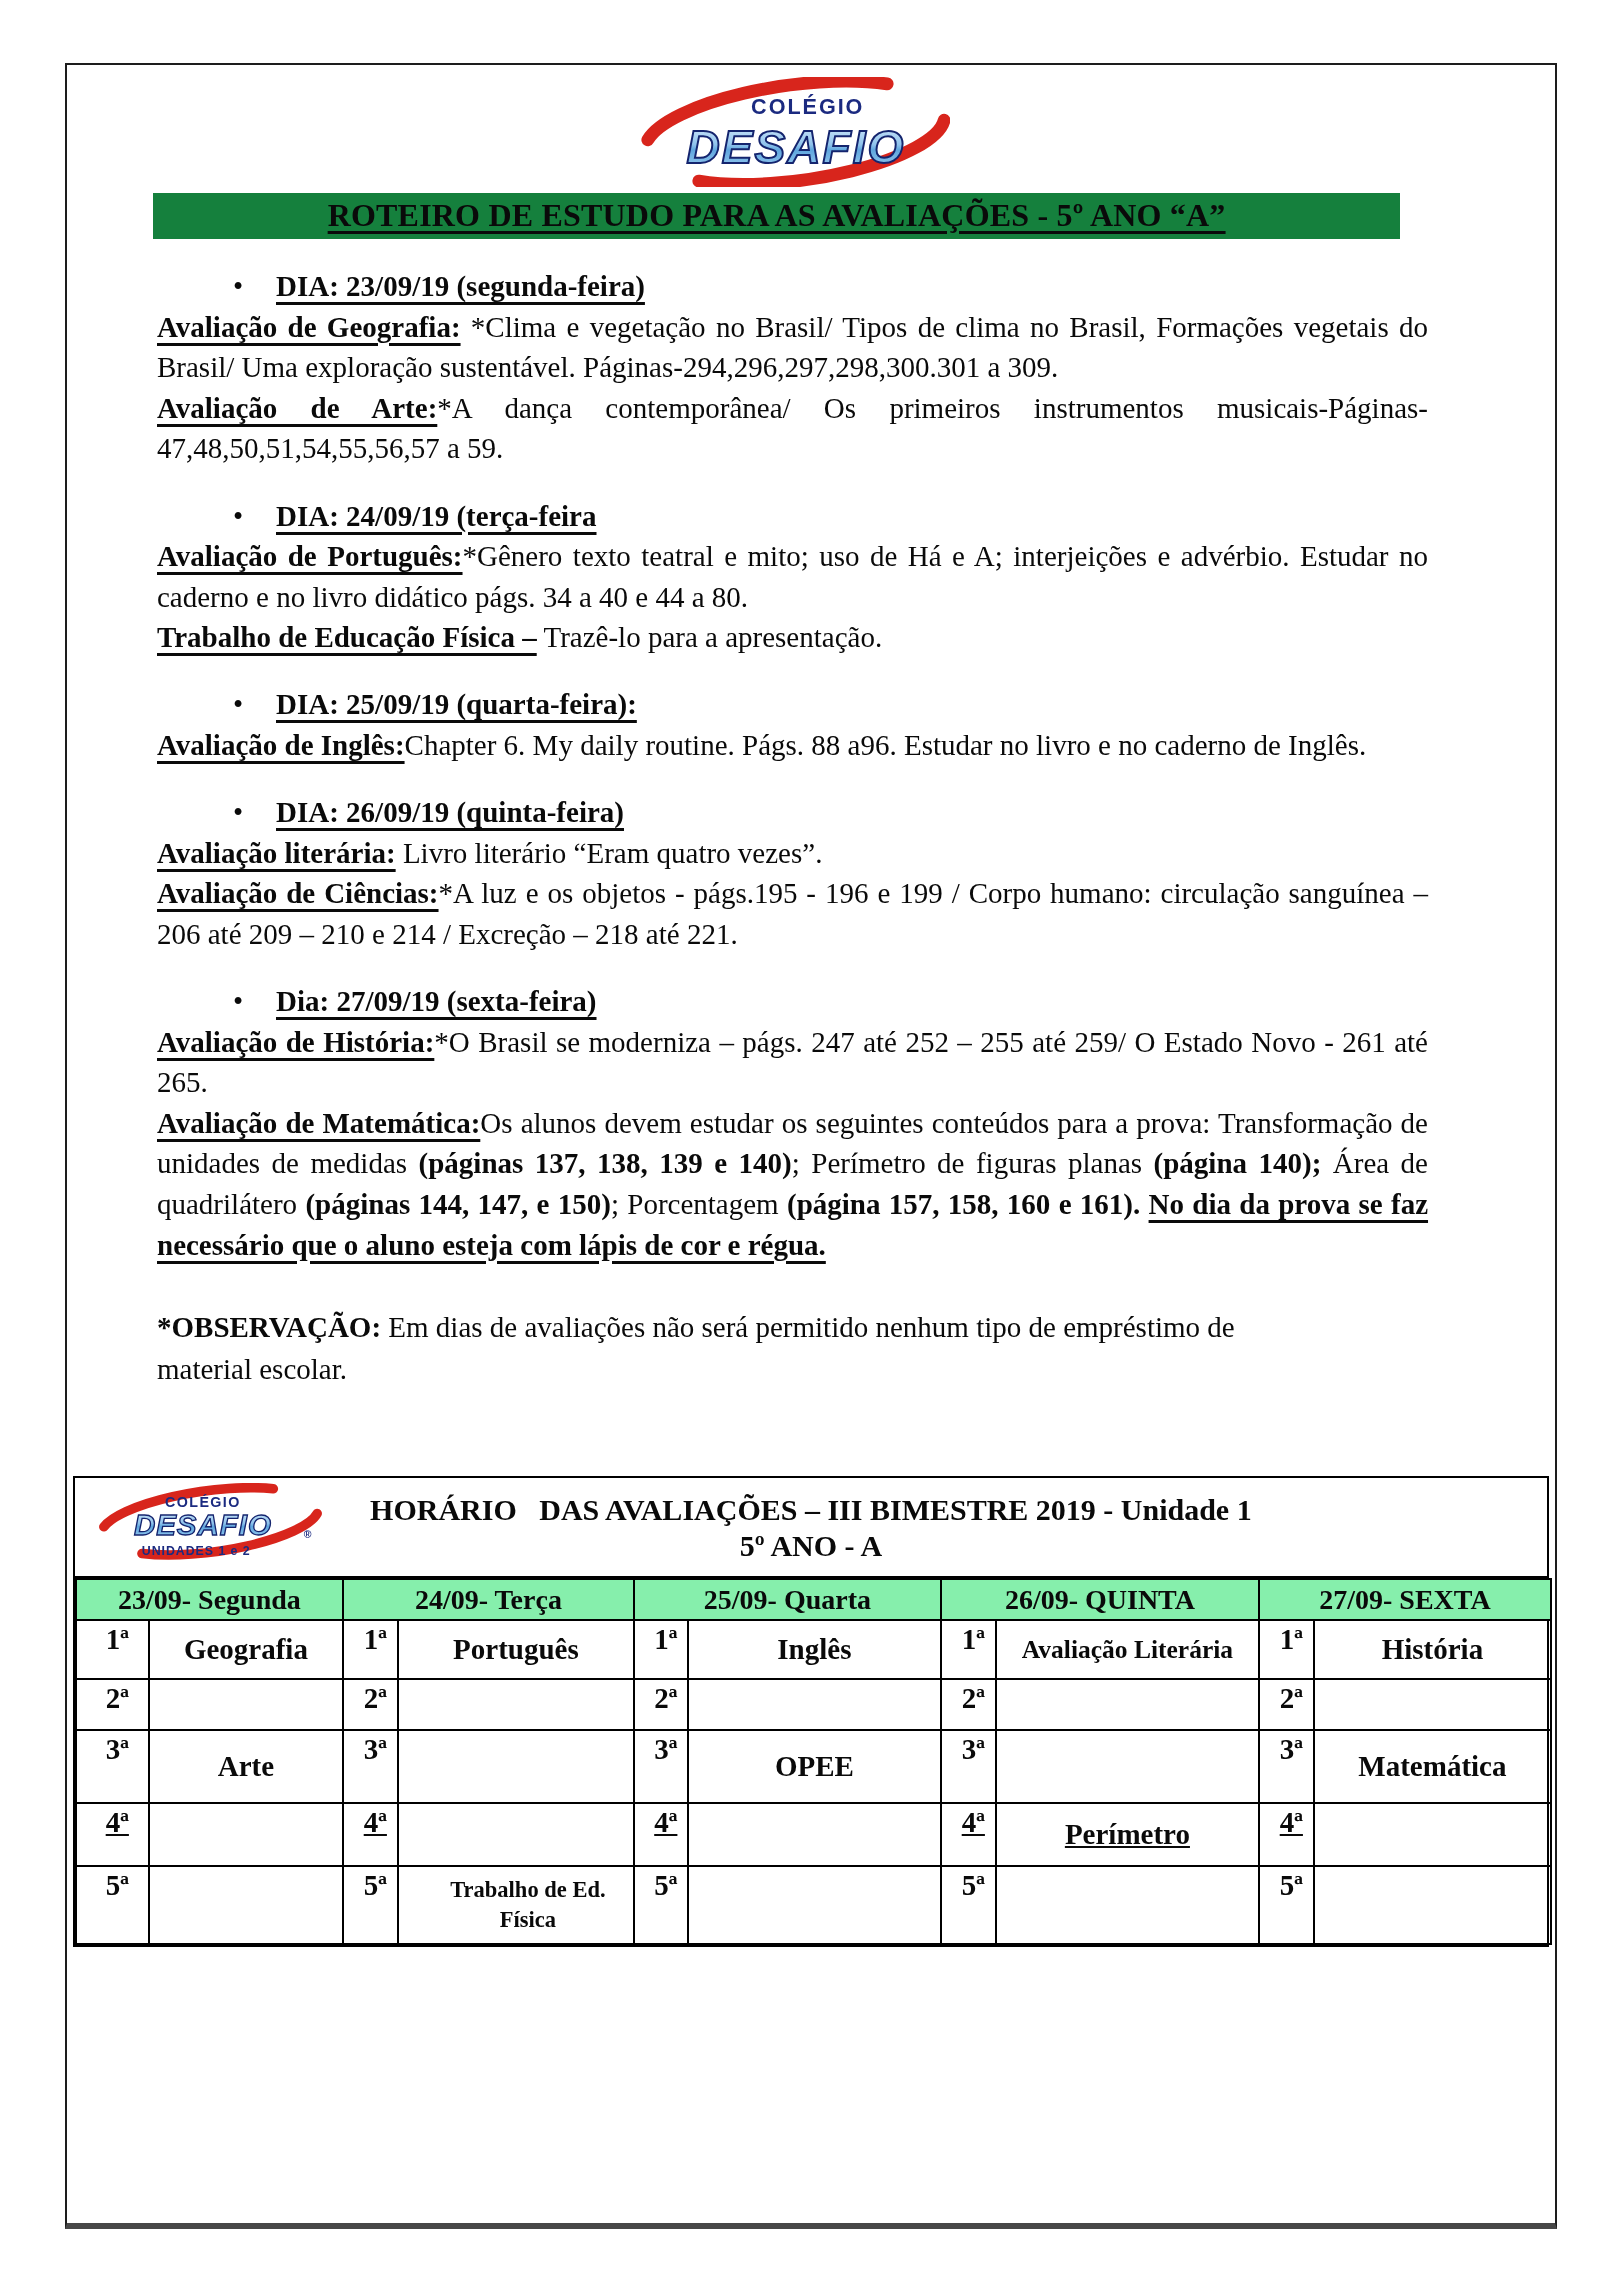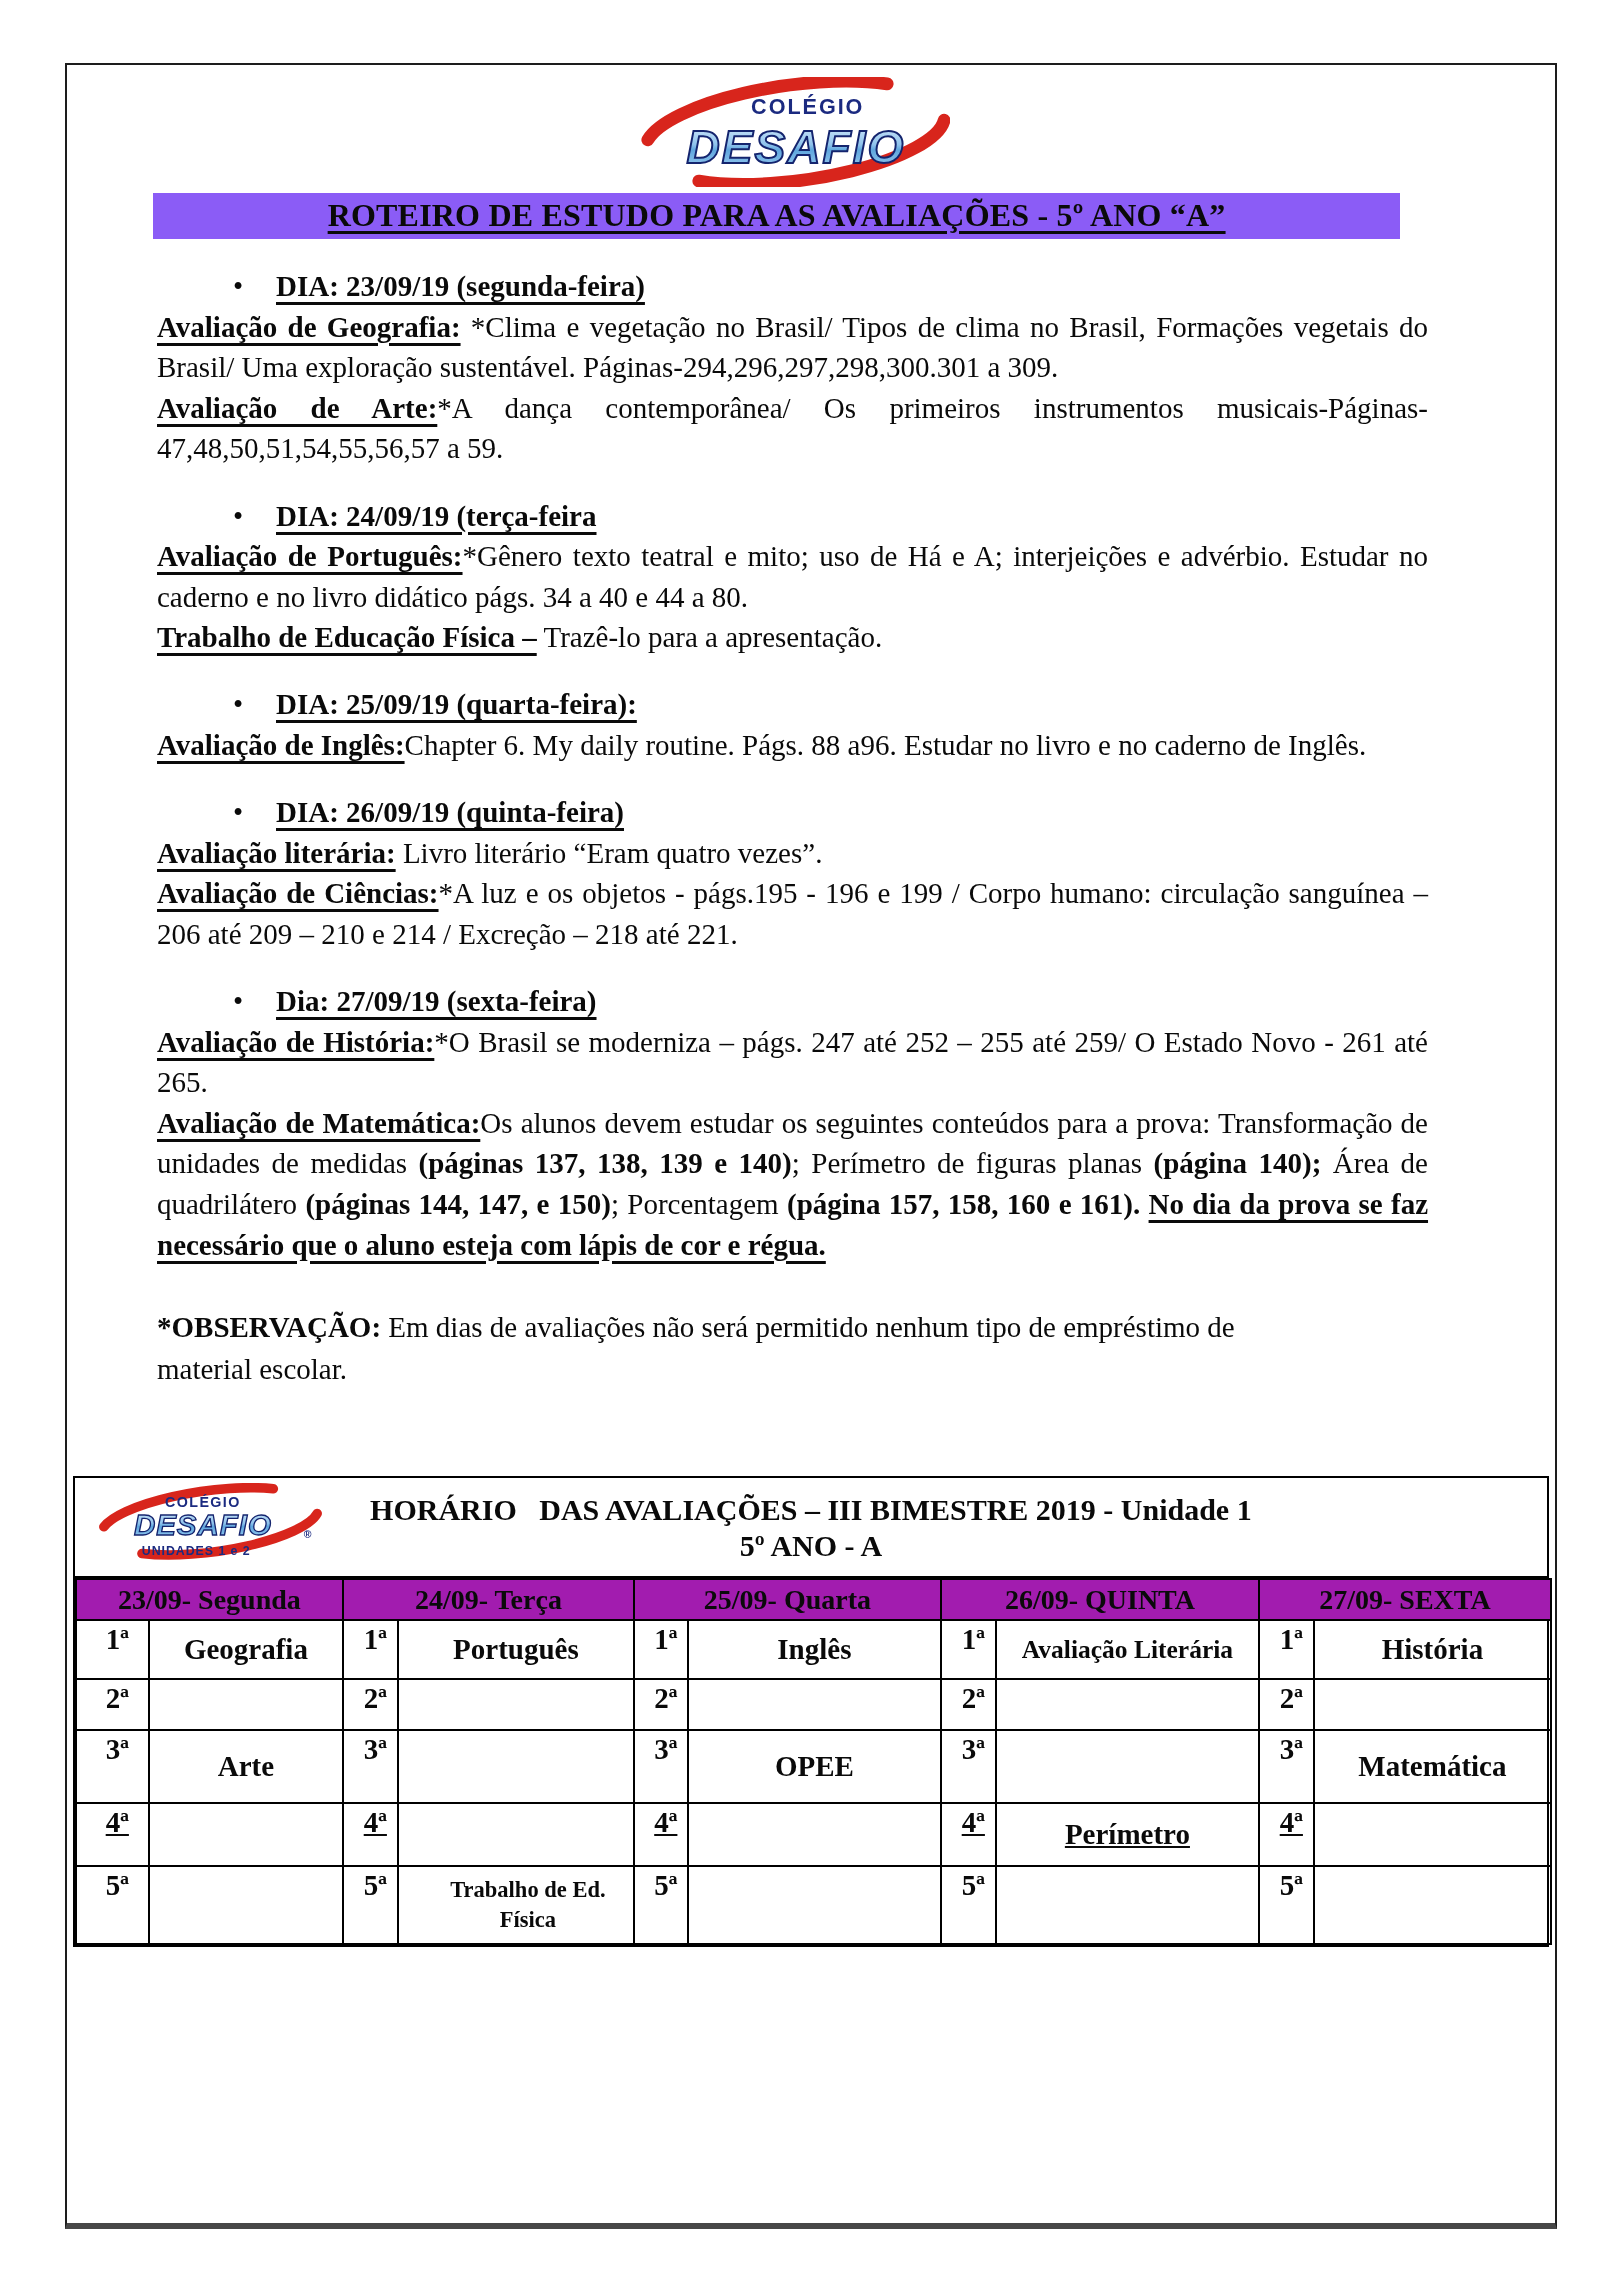--- a/index.html
+++ b/index.html
@@ -6,21 +6,21 @@
   body{width:1621px;height:2293px;position:relative;font-family:"Liberation Serif",serif;color:#0a0a0a;}
   .page{box-sizing:border-box;position:absolute;left:65px;top:63px;width:1492px;height:2166px;
         border:2.9px solid #1d1d1d;border-bottom:6.9px solid #474747;background:#fff;}
   .content{padding:0 127px 0 90px;}
 
   
   .logo-big{display:block;margin:11.8px auto 5.9px auto;width:314px;height:110px;}
   .logo-small{display:block;width:233px;height:80px;}
 
   
-  .title-bar{box-sizing:border-box;margin-left:-3.9px;width:1247px;min-height:46px;background:#8b5cf6;
+  .title-bar{box-sizing:border-box;margin-left:-3.9px;width:1247px;min-height:46px;background:#15803d;
              display:flex;align-items:center;justify-content:center;margin-bottom:27.4px;}
   .title-bar .t{font-weight:bold;font-size:32px;text-decoration:underline;
                 text-decoration-thickness:2.9px;text-underline-offset:4.9px;letter-spacing:0.2px;}
 
   
   .sections{font-size:29px;line-height:1.40;}
   .section{margin:0 0 26.5px 0;}
   .bullet-line{padding-left:76px;display:flex;align-items:baseline;}
   .bullet-line .dot{width:43px;flex:none;font-size:29px;}
   .bullet-line .dot::before{content:"•";}
@@ -35,21 +35,21 @@
   
   .schedule{box-sizing:border-box;margin:86px 5.9px 0 5.9px;width:1476px;border:2.9px solid #000;}
   .sched-head{position:relative;min-height:92px;border-bottom:2px solid #000;
               display:flex;flex-direction:column;align-items:center;justify-content:center;padding:3.9px 0 2px 0;}
   .sched-head .l1{font-weight:bold;font-size:30px;white-space:pre-wrap;}
   .sched-head .l2{font-weight:bold;font-size:30px;margin-top:2px;}
   .sched-head .logo-wrap{position:absolute;left:19.6px;top:4.9px;}
   table.sched{border-collapse:collapse;width:100%;table-layout:fixed;}
   table.sched th,table.sched td{border:2px solid #000;overflow:hidden;}
   table.sched tr{border-top:2.9px solid #000;}
-  .dayhdr th{background:#a21caf;font-size:28px;font-weight:bold;height:37px;text-align:center;}
+  .dayhdr th{background:#86efac;font-size:28px;font-weight:bold;height:37px;text-align:center;}
   td.per{vertical-align:top;padding:2px 0 0 9.8px;font-weight:bold;font-size:29px;text-align:center;}
   td.subj{vertical-align:middle;text-align:center;font-weight:bold;font-size:29px;}
   td.subj.mid{font-size:25.5px;}
   td.subj.small{font-size:22.5px;line-height:1.35;padding-left:25px;}
   tr.r1{height:59px;} tr.r2{height:51px;} tr.r3{height:73px;} tr.r4{height:63px;text-decoration:underline;} tr.r5{height:78px;}
 </style>
 </head>
 <body>
 
 <div class="page">

